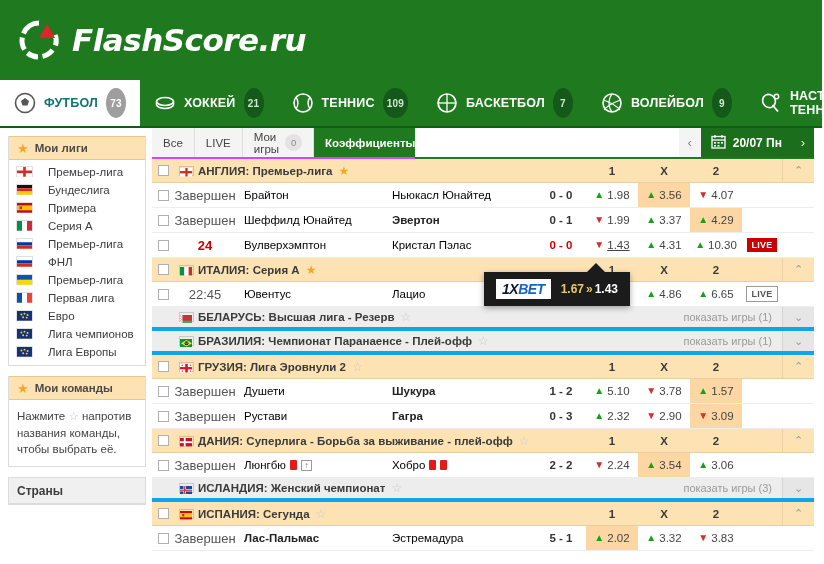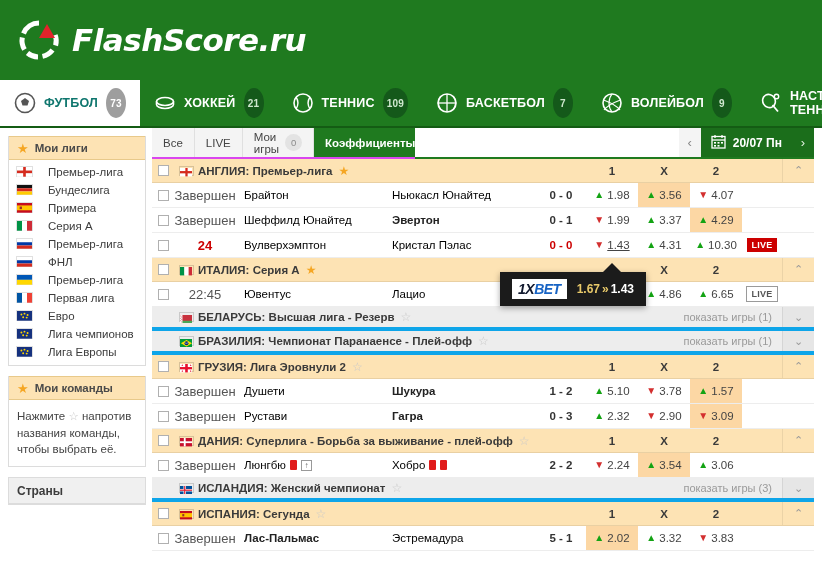--- a/index.html
+++ b/index.html
@@ -159,21 +159,21 @@
   .m-pad { width:32px; flex:0 0 32px; }
 
   .redcard { display:inline-block; width:7px; height:10px; background:#e01b1b; border-radius:1px; }
   .updownbox {
     display:inline-block; width:11px; height:11px; border:1px solid #999; color:#666;
     font-size:8px; line-height:9px; text-align:center;
   }
 
   
   .tooltip {
-    position:absolute; left:500px; top:272px; z-index:30;
+    position:absolute; left:484px; top:272px; z-index:30;
     background:#1b1b1b; padding:7px 12px; display:flex; align-items:center; gap:10px;
     box-shadow:0 2px 6px rgba(0,0,0,.35);
   }
   .tooltip .bookmaker {
     background:#fff; padding:2px 6px; display:flex; align-items:center; font-style:italic;
     font-weight:bold; font-size:14px; letter-spacing:-.5px;
   }
   .tooltip .bm-1x { color:#11192e; }
   .tooltip .bm-bet { color:#1763c4;text-align:right; }
   .tooltip .tip-odds { color:#fff; font-size:12px; font-weight:bold; }

